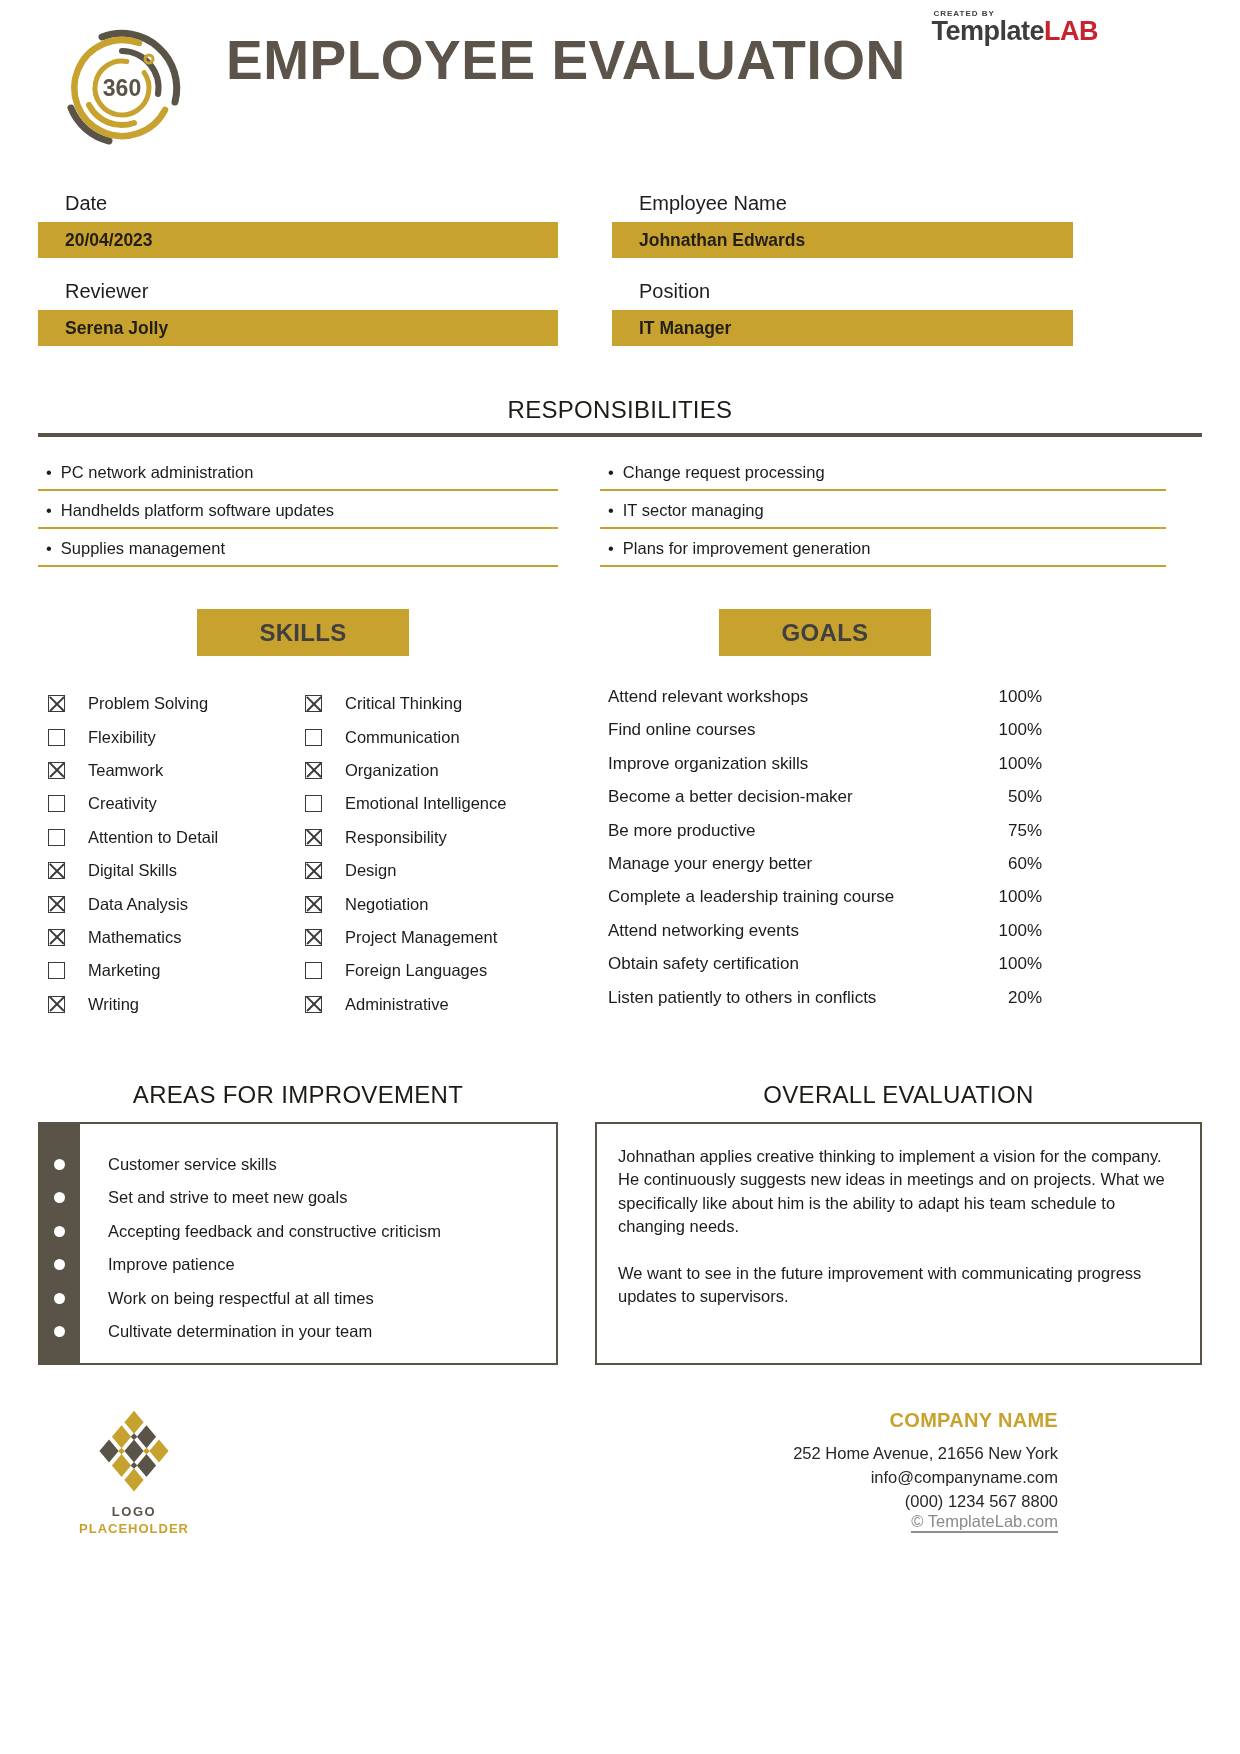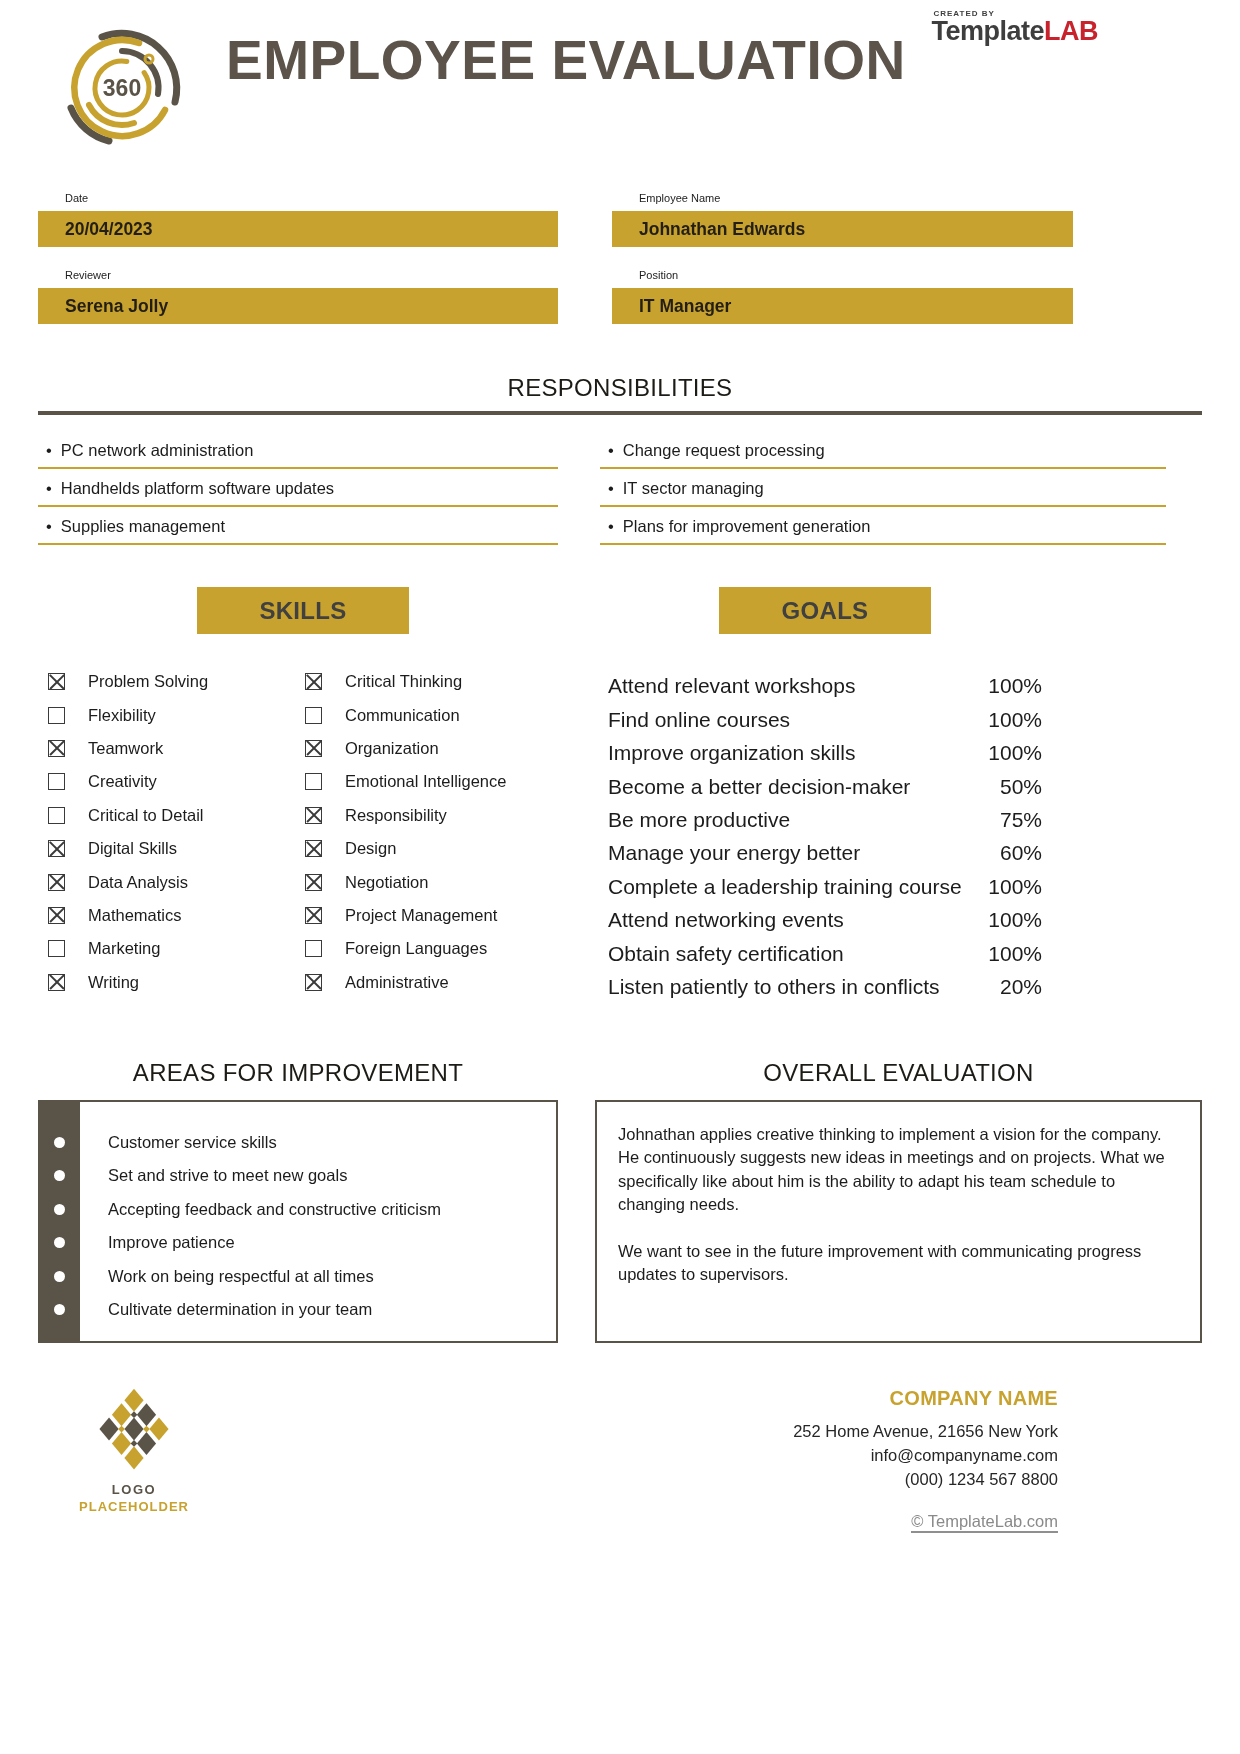--- a/index.html
+++ b/index.html
@@ -17,21 +17,21 @@
   .brand .t { color: #3f3e3e; }
   .brand .lab { color: #c8232c; }
 
   
   .header { display: flex; align-items: flex-start; margin: 28px 38px 0 62px; }
   .logo360 { width: 120px; height: 120px; flex: none; overflow: visible; }
   .page-title { margin-left: 44px; font-size: 55px; font-weight: bold; color: #5c544a; letter-spacing: 0.5px; }
 
   
   .fields { display: grid; grid-template-columns: 520px 461px; column-gap: 54px; row-gap: 22px; margin: 44px 38px 0; }
-  .flabel { font-size: 11px; color: #1d1d1d; margin: 0 0 7px 27px; }
+  .flabel { font-size: 20px; color: #1d1d1d; margin: 0 0 7px 27px; }
   .fvalue { height: 36px; background: #c8a22e; display: flex; align-items: center; padding-left: 27px; font-size: 17.5px; font-weight: bold; color: #241f16; }
 
   
   .section-title { font-size: 24px; font-weight: normal; color: #1d1b16; text-align: center; letter-spacing: 0.3px; }
 
   
   .resp { margin: 50px 38px 0; }
   .resp-rule { height: 4px; background: #5a5348; margin-top: 9px; }
   .resp-grid { display: grid; grid-template-columns: 520px 566px; column-gap: 42px; margin-top: 16px; }
   .resp-item { font-size: 16.5px; color: #1c1c1c; padding: 10px 0 7px 8px; border-bottom: 2px solid #c8a22e; }
@@ -41,21 +41,21 @@
   .sg { display: grid; grid-template-columns: 530px 434px; column-gap: 40px; margin: 42px 38px 0; }
   .gold-head { width: 212px; height: 47px; background: #c8a22e; display: flex; align-items: center; justify-content: center; margin: 0 auto; font-size: 24px; font-weight: bold; color: #404040; letter-spacing: 0.3px; }
   .skills-grid { display: grid; grid-template-columns: 257px 1fr; margin: 31px 0 0 10px; }
   .sk-row { display: flex; align-items: center; height: 33.4px; }
   .cb { width: 17px; height: 17px; border: 1.5px solid #3a3a3a; position: relative; flex: none; background: #fff; }
   .cb.checked::before, .cb.checked::after { content: ""; position: absolute; left: -2px; top: 6.4px; width: 20px; height: 1.6px; background: #3a3a3a; }
   .cb.checked::before { transform: rotate(45deg); }
   .cb.checked::after { transform: rotate(-45deg); }
   .sk-label { margin-left: 23px; font-size: 16.5px; }
   .goals-list { margin-top: 31px; }
-  .goal-row { display: flex; justify-content: space-between; align-items: flex-end; height: 33.4px; font-size: 21px; }
+  .goal-row { display: flex; justify-content: space-between; align-items: flex-start; height: 33.4px; font-size: 17px; }
 
   
   .io { display: grid; grid-template-columns: 520px 607px; column-gap: 37px; margin: 60px 38px 0; }
   .io .section-title { margin-bottom: 13px; }
   .imp-box { border: 2px solid #5a5348; height: 243px; position: relative; }
   .imp-strip { position: absolute; left: 0; top: 0; bottom: 0; width: 40px; background: #5a5348; }
   .imp-list { list-style: none; margin: 0; padding: 24px 0 0 68px; }
   .imp-list li { height: 33.4px; display: flex; align-items: center; font-size: 16.5px; position: relative; }
   .imp-list li::before { content: ""; position: absolute; left: -54px; width: 11px; height: 11px; border-radius: 50%; background: #ffffff; }
   .overall-box { border: 2px solid #5a5348; height: 243px; padding: 21px 20px 0 21px; font-size: 16.5px; line-height: 1.42; color: #1c1c1c; }
@@ -151,21 +151,21 @@
           <div class="sk-row">
               <span class="cb checked"></span>
               <span class="sk-label">Teamwork</span>
             </div>
           <div class="sk-row">
               <span class="cb"></span>
               <span class="sk-label">Creativity</span>
             </div>
           <div class="sk-row">
               <span class="cb"></span>
-              <span class="sk-label">Critical to Detail</span>
+              <span class="sk-label">Attention to Detail</span>
             </div>
           <div class="sk-row">
               <span class="cb checked"></span>
               <span class="sk-label">Digital Skills</span>
             </div>
           <div class="sk-row">
               <span class="cb checked"></span>
               <span class="sk-label">Data Analysis</span>
             </div>
           <div class="sk-row">

